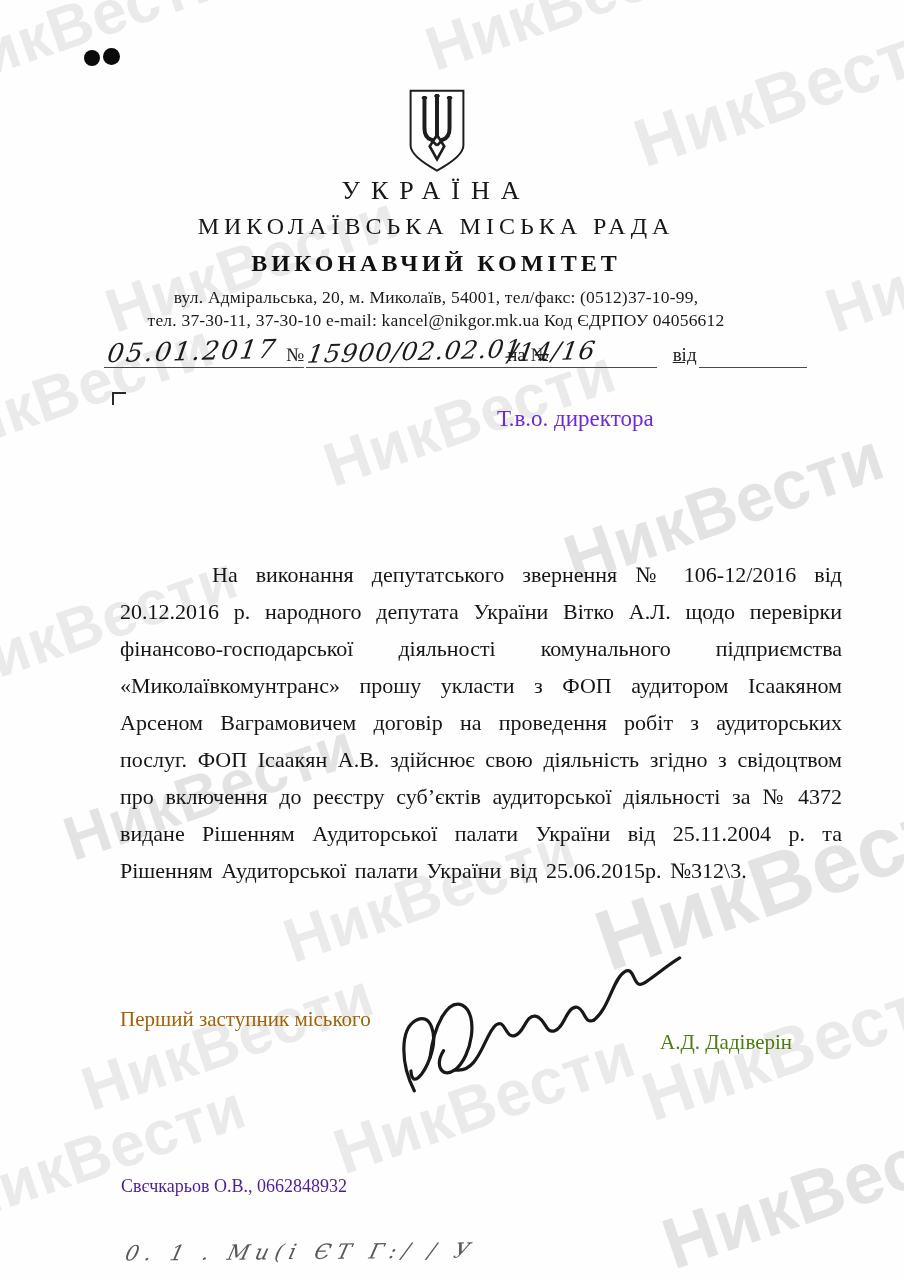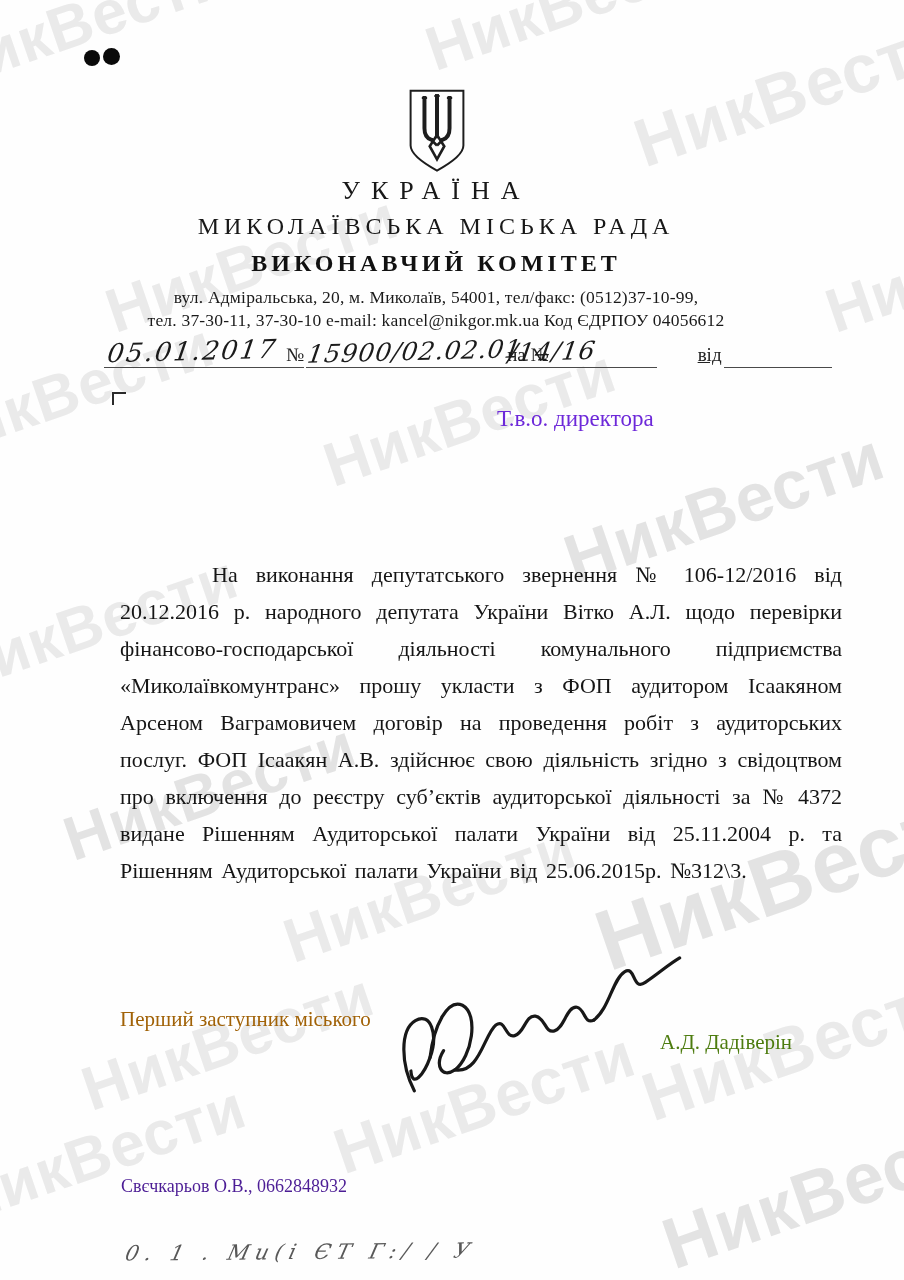--- a/index.html
+++ b/index.html
@@ -32,21 +32,21 @@
   
   .refline{
     position:absolute;left:104px;top:330px;width:740px;height:38px;
     display:flex;align-items:flex-end;font-size:19px;
   }
   .ruled{display:inline-block;border-bottom:1.5px solid #4a4a4a;height:34px;position:relative;}
   .w1{width:200px;} .w2{width:205px;} .w3{width:150px;} .w4{width:108px;}
   .plabel{padding:0 2px 2px 2px;color:#222;}
   .no-label{margin-left:-20px;}
   .nano-label{margin-left:-6px;margin-right:-44px;position:relative;z-index:0;}
-  .vid-label{margin-left:39px;text-decoration:underline;}
+  .vid-label{margin-left:14px;text-decoration:underline;}
   .hand{
     font-family:"DejaVu Serif",serif;font-style:italic;color:#1b1b1b;
     display:inline-block;transform:skewX(-10deg) rotate(-1.5deg);
     white-space:nowrap;
   }
   .hand-ref{position:absolute;left:4px;bottom:1px;font-size:26px;letter-spacing:2px;}
   .hand-ref2{position:absolute;left:2px;bottom:1px;font-size:25px;letter-spacing:1px;z-index:1;}
 
   
   .corner{position:absolute;left:112px;top:392px;width:12px;height:11px;

